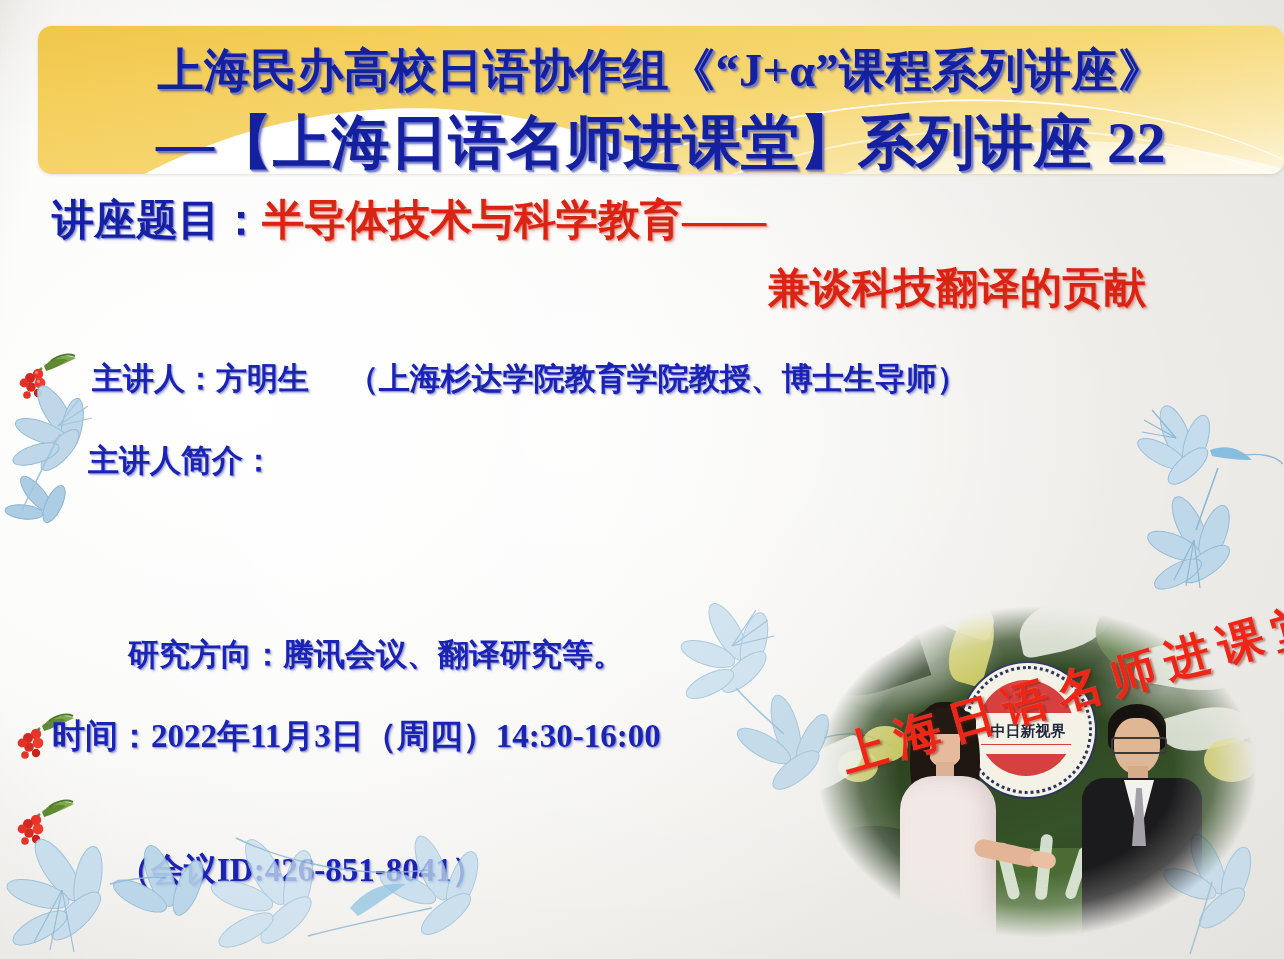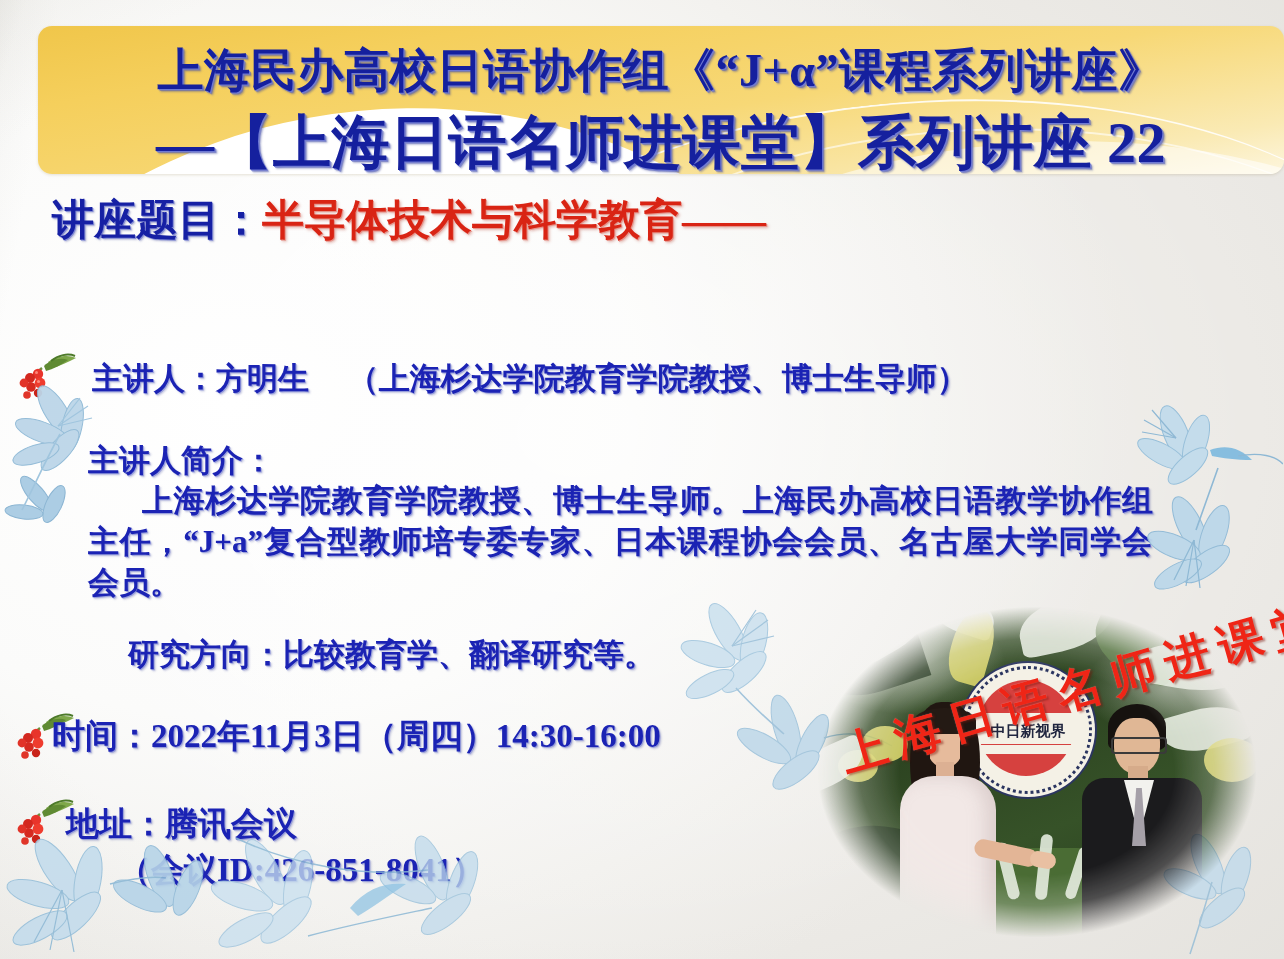--- a/index.html
+++ b/index.html
@@ -391,20 +391,21 @@
     <div class="banner-line-a"></div>
     <div class="banner-line-b"></div>
     <div class="banner-text" id="banner-line1">上海民办高校日语协作组《“J+α”课程系列讲座》</div>
     <div class="banner-text" id="banner-line2">—【上海日语名师进课堂】系列讲座 22</div>
   </div>
 
   <div id="lecture-title-block">
     <div id="title-line-1">
       <span id="title-label">讲座题目：</span><span id="title-main">半导体技术与科学教育——</span>
     </div>
+    <div id="title-line-2">兼谈科技翻译的贡献</div>
   </div>
 
   <svg class="deco berry-icon" id="berry-speaker" viewBox="0 0 62 52">
     <path d="M30 10 C38 4 50 2 58 6 C50 10 42 14 34 16 Z" fill="#7fa84a"></path>
     <path d="M26 14 C32 8 42 5 50 8 C43 13 35 17 28 19 Z" fill="#5f8a33"></path>
     <path d="M33 9 C40 3 50 1 57 4" stroke="#4d7a2a" stroke-width="2" fill="none"></path>
     <path d="M24 16 L10 28" stroke="#6d8f3c" stroke-width="2.4" fill="none"></path>
     <circle cx="20" cy="22" r="5.2" fill="#e8342b"></circle>
     <circle cx="12" cy="26" r="5" fill="#d3281f"></circle>
     <circle cx="22" cy="31" r="5.4" fill="#ef3c2e"></circle>
@@ -412,23 +413,22 @@
     <circle cx="6" cy="31" r="4.4" fill="#e13328"></circle>
     <circle cx="20" cy="41" r="4.2" fill="#c92319"></circle>
     <circle cx="9" cy="43" r="3.8" fill="#e03529"></circle>
     <circle cx="18.5" cy="20.5" r="1.5" fill="#ff9b8f" opacity=".8"></circle>
     <circle cx="20.5" cy="29.5" r="1.6" fill="#ff9b8f" opacity=".8"></circle>
   </svg>
 
   <div class="body-text" id="bio-label">主讲人简介：</div>
 
   <div class="body-text" id="speaker-line">主讲人：方明生　 （上海杉达学院教育学院教授、博士生导师）</div>
-  <div class="body-text" id="bio-body">上海杉达学院教育学院教授、博士生导师。上海民办高校日语教学协作组主任，“J+a”复合型教师培专委专家、日本课程协会会员、名古屋大学同学会会员。</div>
-
-  <div class="body-text" id="research-line">研究方向：比较教育学、翻译研究等。</div>
+
+  <div class="body-text" id="research-line">研究方向：腾讯会议、翻译研究等。</div>
 
   <svg class="deco berry-icon" id="berry-time" viewBox="0 0 62 52">
     <path d="M30 10 C38 4 50 2 58 6 C50 10 42 14 34 16 Z" fill="#7fa84a"></path>
     <path d="M26 14 C32 8 42 5 50 8 C43 13 35 17 28 19 Z" fill="#5f8a33"></path>
     <path d="M33 9 C40 3 50 1 57 4" stroke="#4d7a2a" stroke-width="2" fill="none"></path>
     <path d="M24 16 L10 28" stroke="#6d8f3c" stroke-width="2.4" fill="none"></path>
     <circle cx="20" cy="22" r="5.2" fill="#e8342b"></circle>
     <circle cx="12" cy="26" r="5" fill="#d3281f"></circle>
     <circle cx="22" cy="31" r="5.4" fill="#ef3c2e"></circle>
     <circle cx="13" cy="35" r="4.8" fill="#d62a20"></circle>
@@ -444,21 +444,20 @@
     <path d="M33 9 C40 3 50 1 57 4" stroke="#4d7a2a" stroke-width="2" fill="none"></path>
     <path d="M24 16 L10 28" stroke="#6d8f3c" stroke-width="2.4" fill="none"></path>
     <circle cx="20" cy="22" r="5.2" fill="#e8342b"></circle>
     <circle cx="12" cy="26" r="5" fill="#d3281f"></circle>
     <circle cx="22" cy="31" r="5.4" fill="#ef3c2e"></circle>
     <circle cx="13" cy="35" r="4.8" fill="#d62a20"></circle>
     <circle cx="6" cy="31" r="4.4" fill="#e13328"></circle>
     <circle cx="20" cy="41" r="4.2" fill="#c92319"></circle>
     <circle cx="9" cy="43" r="3.8" fill="#e03529"></circle>
   </svg>
-  <div class="body-text" id="venue-line">地址：腾讯会议</div>
   <div class="body-text" id="venue-id">（会议ID:426-851-8041）</div>
 
   <svg class="deco" id="flower-left-top" viewBox="0 0 120 170">
     <g fill="#bcd6e8" stroke="#8fb9d6" stroke-width="1">
       <ellipse cx="54" cy="30" rx="11" ry="30" transform="rotate(-32 54 30)"></ellipse>
       <ellipse cx="70" cy="44" rx="10" ry="28" transform="rotate(12 70 44)"></ellipse>
       <ellipse cx="40" cy="50" rx="10" ry="28" transform="rotate(-70 40 50)"></ellipse>
       <ellipse cx="58" cy="68" rx="10" ry="26" transform="rotate(42 58 68)"></ellipse>
       <ellipse cx="34" cy="72" rx="9" ry="24" transform="rotate(-108 34 72)"></ellipse>
     </g>

